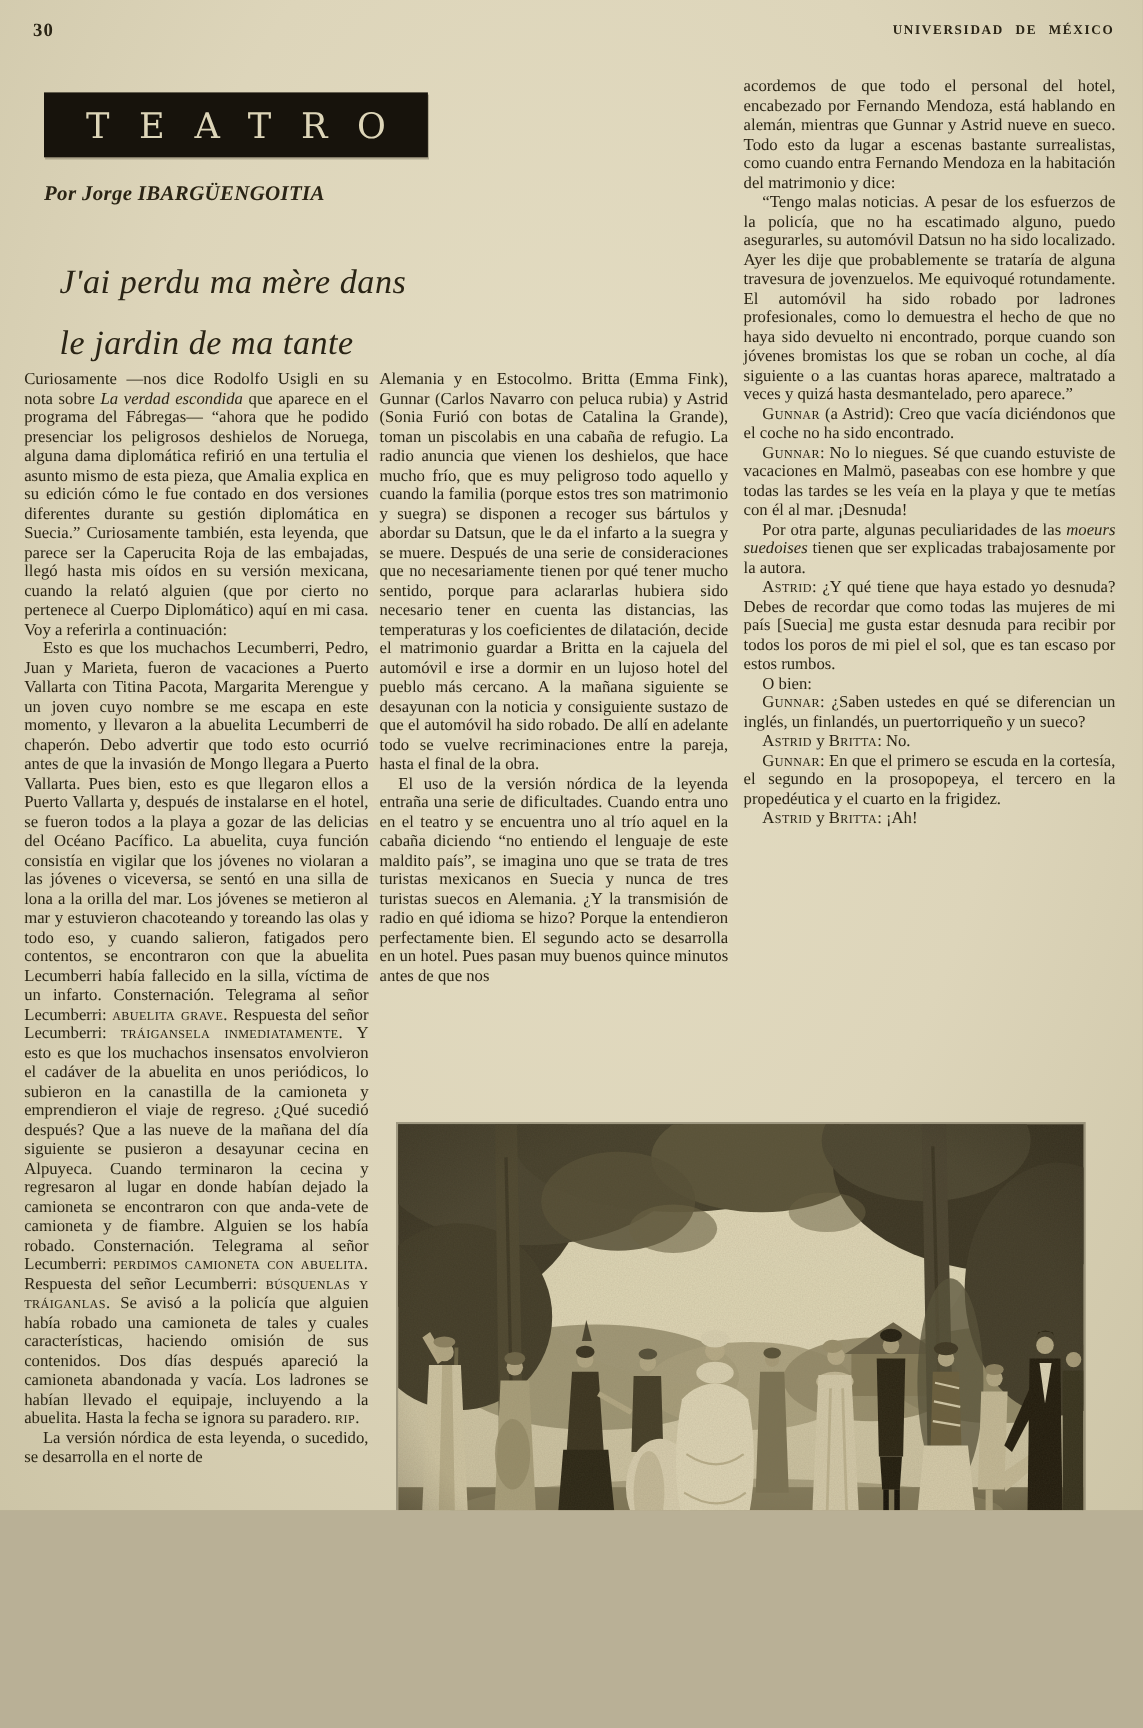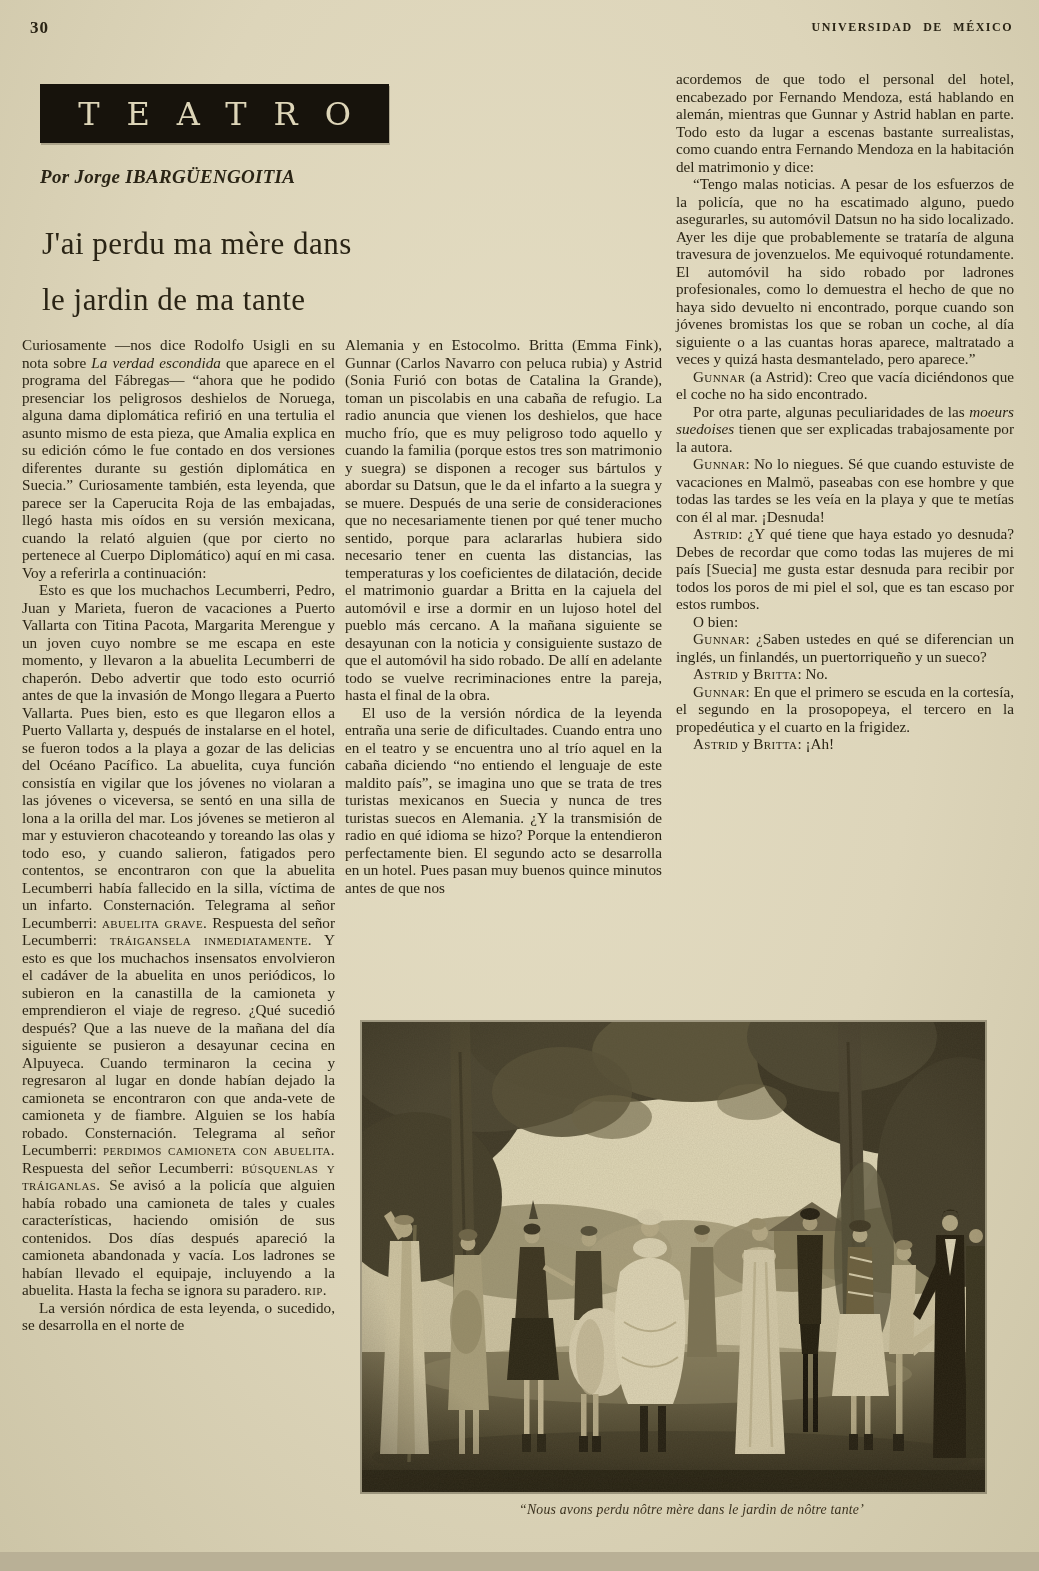--- a/index.html
+++ b/index.html
@@ -1,35 +1,35 @@
 <!DOCTYPE html>
 <html lang="es"><head>
 <meta charset="utf-8">
 <style>
   html,body{margin:0;padding:0;background:#b9b096;}
   .page{
-    position:relative;width:1039px;height:1552px;margin:0 auto;overflow:hidden;
+    position:relative;width:1039px;height:1373px;margin:0 auto;overflow:hidden;
     background:radial-gradient(ellipse at 50% 38%, #e4ddc3 0%, #ddd5ba 55%, #cdc5a7 100%);
     color:#2a2415;
     font-family:"Liberation Serif", serif;
   }
   .pagenum{position:absolute;left:30px;top:18px;font-size:17px;font-weight:bold;letter-spacing:1px;}
   .journal{position:absolute;right:26px;top:20px;font-size:12px;font-weight:bold;letter-spacing:1.5px;word-spacing:6px;}
   .section-box{
     position:absolute;left:40px;top:84px;width:349px;height:59px;
     background:#17130c;display:flex;align-items:center;justify-content:center;
     box-shadow:1px 2px 0 rgba(40,32,16,.25);
   }
   .section-label{
     font-family:"DejaVu Serif", serif;color:#ddd5b8;font-size:32px;line-height:1;
     letter-spacing:27px;padding-left:27px; 
     font-weight:500;
   }
   .byline{position:absolute;left:40px;top:166px;font-size:19px;font-style:italic;font-weight:bold;letter-spacing:.3px;}
-  .title{position:absolute;left:38px;top:212px;margin:4px;font-size:31px;font-weight:normal;line-height:56px;letter-spacing:.5px;}
+  .title{position:absolute;left:38px;top:212px;margin:16px;font-size:31px;font-weight:normal;line-height:56px;letter-spacing:.5px;font-style:italic;}
   .title .tl{display:block;}
   .col{position:absolute;text-align:justify;font-size:15.2px;line-height:17.5px;hyphens:auto;-webkit-hyphens:auto;}
   .col1{left:22px;top:336px;width:313px;}
   .col2{left:345px;top:336px;width:317px;}
   .col3{left:676px;top:70px;width:338px;}
   .col p{margin:0;}
   .col p.ind{text-indent:17px;}
   .col p.gap{margin-top:9px;}
   .i{font-style:italic;}
   .sc{font-variant:small-caps;letter-spacing:.4px;}
@@ -66,25 +66,25 @@
   <div class="col col1">
       <p class=""><span>Curiosamente —nos dice Rodolfo Usigli en su nota sobre </span><span class="i">La verdad escondida</span><span> que aparece en el programa del Fábregas— “ahora que he podido presenciar los peligrosos deshielos de Noruega, alguna dama diplomática refirió en una tertulia el asunto mismo de esta pieza, que Amalia explica en su edición cómo le fue contado en dos versiones diferentes durante su gestión diplomática en Suecia.” Curiosamente también, esta leyenda, que parece ser la Caperucita Roja de las embajadas, llegó hasta mis oídos en su versión mexicana, cuando la relató alguien (que por cierto no pertenece al Cuerpo Diplomático) aquí en mi casa. Voy a referirla a continuación:</span></p>
       <p class="ind"><span>Esto es que los muchachos Lecumberri, Pedro, Juan y Marieta, fueron de vacaciones a Puerto Vallarta con Titina Pacota, Margarita Merengue y un joven cuyo nombre se me escapa en este momento, y llevaron a la abuelita Lecumberri de chaperón. Debo advertir que todo esto ocurrió antes de que la invasión de Mongo llegara a Puerto Vallarta. Pues bien, esto es que llegaron ellos a Puerto Vallarta y, después de instalarse en el hotel, se fueron todos a la playa a gozar de las delicias del Océano Pacífico. La abuelita, cuya función consistía en vigilar que los jóvenes no violaran a las jóvenes o viceversa, se sentó en una silla de lona a la orilla del mar. Los jóvenes se metieron al mar y estuvieron chacoteando y toreando las olas y todo eso, y cuando salieron, fatigados pero contentos, se encontraron con que la abuelita Lecumberri había fallecido en la silla, víctima de un infarto. Consternación. Telegrama al señor Lecumberri: </span><span class="sc">abuelita grave.</span><span> Respuesta del señor Lecumberri: </span><span class="sc">tráigansela inmediatamente.</span><span> Y esto es que los muchachos insensatos envolvieron el cadáver de la abuelita en unos periódicos, lo subieron en la canastilla de la camioneta y emprendieron el viaje de regreso. ¿Qué sucedió después? Que a las nueve de la mañana del día siguiente se pusieron a desayunar cecina en Alpuyeca. Cuando terminaron la cecina y regresaron al lugar en donde habían dejado la camioneta se encontraron con que anda-vete de camioneta y de fiambre. Alguien se los había robado. Consternación. Telegrama al señor Lecumberri: </span><span class="sc">perdimos camioneta con abuelita.</span><span> Respuesta del señor Lecumberri: </span><span class="sc">búsquenlas y tráiganlas.</span><span> Se avisó a la policía que alguien había robado una camioneta de tales y cuales características, haciendo omisión de sus contenidos. Dos días después apareció la camioneta abandonada y vacía. Los ladrones se habían llevado el equipaje, incluyendo a la abuelita. Hasta la fecha se ignora su paradero. </span><span class="sc">rip.</span></p>
       <p class="ind"><span>La versión nórdica de esta leyenda, o sucedido, se desarrolla en el norte de</span></p>
     </div>
   <div class="col col2">
       <p class=""><span>Alemania y en Estocolmo. Britta (Emma Fink), Gunnar (Carlos Navarro con peluca rubia) y Astrid (Sonia Furió con botas de Catalina la Grande), toman un piscolabis en una cabaña de refugio. La radio anuncia que vienen los deshielos, que hace mucho frío, que es muy peligroso todo aquello y cuando la familia (porque estos tres son matrimonio y suegra) se disponen a recoger sus bártulos y abordar su Datsun, que le da el infarto a la suegra y se muere. Después de una serie de consideraciones que no necesariamente tienen por qué tener mucho sentido, porque para aclararlas hubiera sido necesario tener en cuenta las distancias, las temperaturas y los coeficientes de dilatación, decide el matrimonio guardar a Britta en la cajuela del automóvil e irse a dormir en un lujoso hotel del pueblo más cercano. A la mañana siguiente se desayunan con la noticia y consiguiente sustazo de que el automóvil ha sido robado. De allí en adelante todo se vuelve recriminaciones entre la pareja, hasta el final de la obra.</span></p>
       <p class="ind"><span>El uso de la versión nórdica de la leyenda entraña una serie de dificultades. Cuando entra uno en el teatro y se encuentra uno al trío aquel en la cabaña diciendo “no entiendo el lenguaje de este maldito país”, se imagina uno que se trata de tres turistas mexicanos en Suecia y nunca de tres turistas suecos en Alemania. ¿Y la transmisión de radio en qué idioma se hizo? Porque la entendieron perfectamente bien. El segundo acto se desarrolla en un hotel. Pues pasan muy buenos quince minutos antes de que nos</span></p>
     </div>
   <div class="col col3">
-      <p class=""><span>acordemos de que todo el personal del hotel, encabezado por Fernando Mendoza, está hablando en alemán, mientras que Gunnar y Astrid hablan en parte. Todo esto da lugar a escenas bastante surrealistas, como cuando entra Fernando Mendoza en la habitación del matrimonio y dice:</span></p>
+      <p class=""><span>acordemos de que todo el personal del hotel, encabezado por Fernando Mendoza, está hablando en alemán, mientras que Gunnar y Astrid nueve en sueco. Todo esto da lugar a escenas bastante surrealistas, como cuando entra Fernando Mendoza en la habitación del matrimonio y dice:</span></p>
       <p class="ind"><span>“Tengo malas noticias. A pesar de los esfuerzos de la policía, que no ha escatimado alguno, puedo asegurarles, su automóvil Datsun no ha sido localizado. Ayer les dije que probablemente se trataría de alguna travesura de jovenzuelos. Me equivoqué rotundamente. El automóvil ha sido robado por ladrones profesionales, como lo demuestra el hecho de que no haya sido devuelto ni encontrado, porque cuando son jóvenes bromistas los que se roban un coche, al día siguiente o a las cuantas horas aparece, maltratado a veces y quizá hasta desmantelado, pero aparece.”</span></p>
       <p class="ind"><span class="sc">Gunnar</span><span> (a Astrid): Creo que vacía diciéndonos que el coche no ha sido encontrado.</span></p>
+      <p class="ind"><span class="sc">Gunnar</span><span>: No lo niegues. Sé que cuando estuviste de vacaciones en Malmö, paseabas con ese hombre y que todas las tardes se les veía en la playa y que te metías con él al mar. ¡Desnuda!</span></p>
       <p class="ind"><span>Por otra parte, algunas peculiaridades de las </span><span class="i">moeurs suedoises</span><span> tienen que ser explicadas trabajosamente por la autora.</span></p>
-      <p class="ind"><span class="sc">Gunnar</span><span>: No lo niegues. Sé que cuando estuviste de vacaciones en Malmö, paseabas con ese hombre y que todas las tardes se les veía en la playa y que te metías con él al mar. ¡Desnuda!</span></p>
       <p class="ind"><span class="sc">Astrid</span><span>: ¿Y qué tiene que haya estado yo desnuda? Debes de recordar que como todas las mujeres de mi país [Suecia] me gusta estar desnuda para recibir por todos los poros de mi piel el sol, que es tan escaso por estos rumbos.</span></p>
       <p class="ind"><span>O bien:</span></p>
       <p class="ind"><span class="sc">Gunnar</span><span>: ¿Saben ustedes en qué se diferencian un inglés, un finlandés, un puertorriqueño y un sueco?</span></p>
       <p class="ind"><span class="sc">Astrid</span><span> y </span><span class="sc">Britta</span><span>: No.</span></p>
       <p class="ind"><span class="sc">Gunnar</span><span>: En que el primero se escuda en la cortesía, el segundo en la prosopopeya, el tercero en la propedéutica y el cuarto en la frigidez.</span></p>
       <p class="ind"><span class="sc">Astrid</span><span> y </span><span class="sc">Britta</span><span>: ¡Ah!</span></p>
     </div>
 
   <figure class="photo">
     <svg viewBox="0 0 623 470" xmlns="http://www.w3.org/2000/svg">

